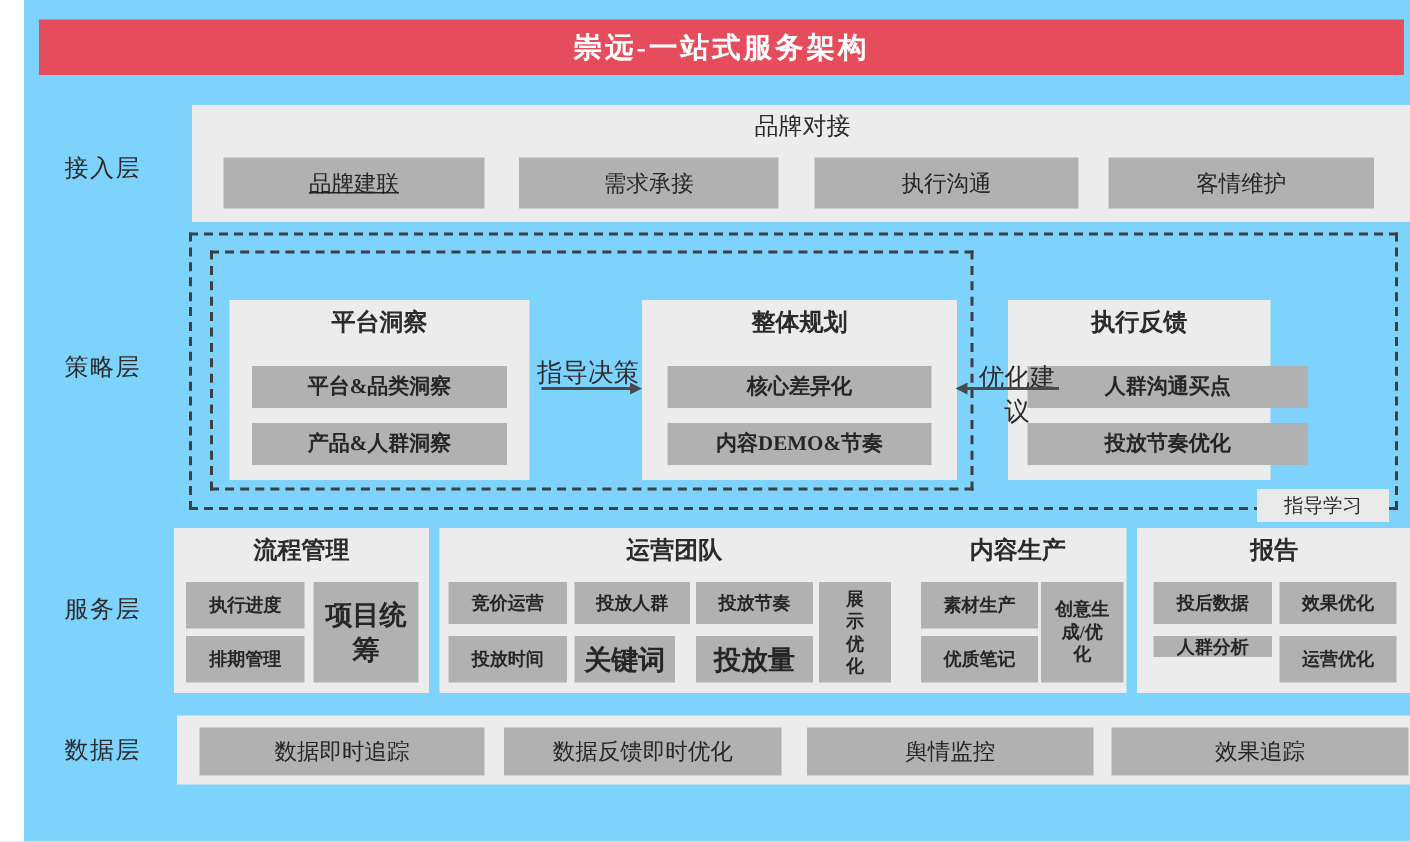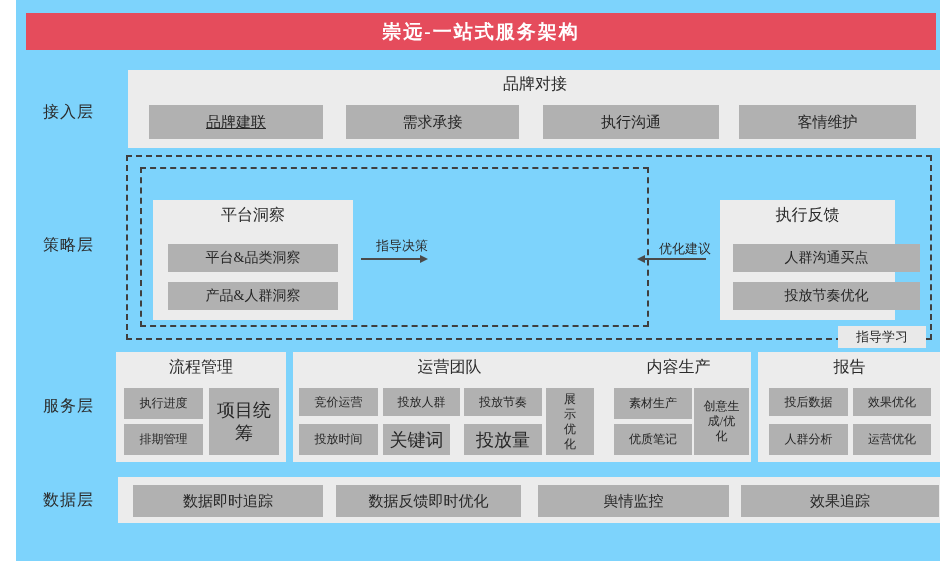--- a/index.html
+++ b/index.html
@@ -13,28 +13,28 @@
   .band{background:#ececec;}
   .band-title{position:absolute;top:4px;left:0;width:100%;text-align:center;font-size:16px;}
   .gbox{position:absolute;background:#b1b1b1;display:flex;align-items:center;justify-content:center;
         text-align:center;color:#262626;}
   .f15{font-size:15px;}
   .f14{font-size:14px;}
   .f12{font-size:12px;line-height:1.25;}
   .f18{font-size:18px;}
   .f17{font-size:18px;line-height:1.25;text-align:center;}
   .dash{border:2px dashed #3f3f3f;background:transparent;}
-  .sblock{background:#ececec;}
+  .sblock{background:#ececec;font-weight:bold;}
   .sblock-title{position:absolute;top:5px;left:0;width:100%;text-align:center;font-size:16px;}
   .arrow-line{height:2px;background:#4a4a4a;}
   .arrow-head-right{width:0;height:0;border-left:8px solid #4a4a4a;
                     border-top:4px solid transparent;border-bottom:4px solid transparent;}
   .arrow-head-left{width:0;height:0;border-right:8px solid #4a4a4a;
                    border-top:4px solid transparent;border-bottom:4px solid transparent;}
-  .arrow-label{font-size:13px;text-align:right;}
+  .arrow-label{font-size:17px;text-align:center;}
   .corner-tag{background:#e9e9e9;display:flex;align-items:center;justify-content:center;font-size:13px;}
 </style>
 </head>
 <body>
 
 <div class="stage">
 
   <div class="abs titlebar">
     <span>崇远-一站式服务架构</span>
   </div>
@@ -54,22 +54,27 @@
 
   <div class="abs dash" style="left:110px;top:155px;width:802px;height:181px;"></div>
   <div class="abs dash" style="left:124px;top:167px;width:505px;height:156px;"></div>
 
   <div class="abs sblock" style="left:137px;top:200px;width:200px;height:120px;">
     <div class="sblock-title">平台洞察</div>
     <div class="gbox f14" style="left:15px;top:44px;width:170px;height:28px;">平台&amp;品类洞察</div>
     <div class="gbox f14" style="left:15px;top:82px;width:170px;height:28px;">产品&amp;人群洞察</div>
   </div>
 
+  <div class="abs sblock" style="left:412px;top:200px;width:210px;height:120px;">
+    <div class="sblock-title">整体规划</div>
+    <div class="gbox f14" style="left:17px;top:44px;width:176px;height:28px;">核心差异化</div>
+    <div class="gbox f14" style="left:17px;top:82px;width:176px;height:28px;">内容DEMO&amp;节奏</div>
+  </div>
 
-  <div class="abs sblock" style="left:704px;top:200px;width:175px;height:120px;">
+  <div class="abs sblock" style="left:656px;top:200px;width:175px;height:120px;">
     <div class="sblock-title">执行反馈</div>
     <div class="gbox f14" style="left:13px;top:44px;width:187px;height:28px;">人群沟通买点</div>
     <div class="gbox f14" style="left:13px;top:82px;width:187px;height:28px;">投放节奏优化</div>
   </div>
 
   <div class="abs arrow-label" style="left:340px;top:237px;width:72px;">指导决策</div>
   <div class="abs arrow-line" style="left:345px;top:258px;width:60px;"></div>
   <div class="abs arrow-head-right" style="left:404px;top:255px;"></div>
 
   <div class="abs arrow-label" style="left:629px;top:240px;width:66px;">优化建议</div>
@@ -100,21 +105,21 @@
     <div class="sblock-title">内容生产</div>
     <div class="gbox f12" style="left:8px;top:36px;width:78px;height:31px;">素材生产</div>
     <div class="gbox f12" style="left:8px;top:72px;width:78px;height:31px;">优质笔记</div>
     <div class="gbox f12" style="left:88px;top:36px;width:55px;height:67px;padding:0 9px;box-sizing:border-box;">创意生成/优化</div>
   </div>
 
   <div class="abs sblock" style="left:742px;top:352px;width:183px;height:110px;">
     <div class="sblock-title">报告</div>
     <div class="gbox f12" style="left:11px;top:36px;width:79px;height:28px;">投后数据</div>
     <div class="gbox f12" style="left:95px;top:36px;width:78px;height:28px;">效果优化</div>
-    <div class="gbox f12" style="left:11px;top:72px;width:79px;height:31px;">人群分析</div>
+    <div class="gbox f12" style="left:11px;top:72px;width:79px;height:14px;">人群分析</div>
     <div class="gbox f12" style="left:95px;top:72px;width:78px;height:31px;">运营优化</div>
   </div>
 
   <div class="abs band" style="left:102px;top:477px;width:823px;height:46px;">
     <div class="gbox f15" style="left:15px;top:8px;width:190px;height:32px;">数据即时追踪</div>
     <div class="gbox f15" style="left:218px;top:8px;width:185px;height:32px;">数据反馈即时优化</div>
     <div class="gbox f15" style="left:420px;top:8px;width:191px;height:32px;">舆情监控</div>
     <div class="gbox f15" style="left:623px;top:8px;width:198px;height:32px;">效果追踪</div>
   </div>
 

